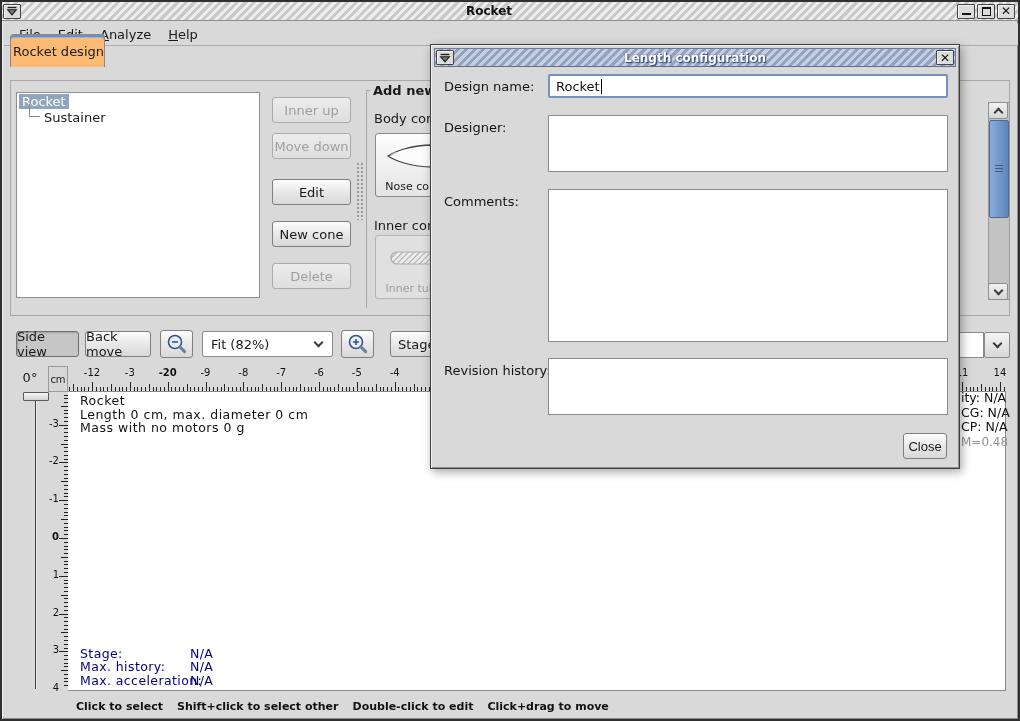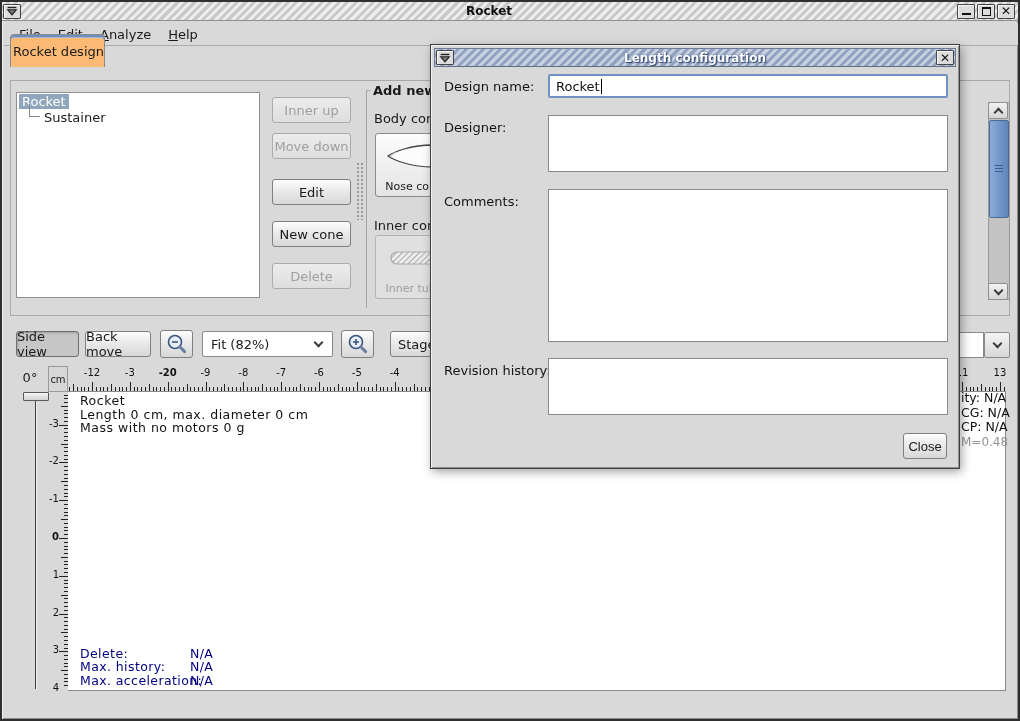--- a/index.html
+++ b/index.html
@@ -499,21 +499,21 @@
       <span class="hlab" style="left: 24.04px;">-12</span>
       <span class="hlab" style="left: 61.87px;">-3</span>
       <span class="hlab rbold" style="left: 99.7px;">-20</span>
       <span class="hlab" style="left: 137.53px;">-9</span>
       <span class="hlab" style="left: 175.36px;">-8</span>
       <span class="hlab" style="left: 213.19px;">-7</span>
       <span class="hlab" style="left: 251.02px;">-6</span>
       <span class="hlab" style="left: 288.85px;">-5</span>
       <span class="hlab" style="left: 326.68px;">-4</span>
       <span class="hlab" style="left: 894.13px;">11</span>
-      <span class="hlab" style="left: 931.96px;">13</span>
+      <span class="hlab" style="left: 931.96px;">14</span>
     </div>
   <div id="vruler" class="abs">
       <div class="vtick" style="top: 2.512px; width: 4px;"></div>
       <div class="vtick" style="top: 6.288px; width: 4px;"></div>
       <div class="vtick" style="top: 10.064px; width: 4px;"></div>
       <div class="vtick" style="top: 13.84px; width: 7px;"></div>
       <div class="vtick" style="top: 17.616px; width: 4px;"></div>
       <div class="vtick" style="top: 21.392px; width: 4px;"></div>
       <div class="vtick" style="top: 25.168px; width: 4px;"></div>
       <div class="vtick" style="top: 28.944px; width: 4px;"></div>
@@ -599,31 +599,37 @@
   <div id="canvas" class="abs"></div>
 
   <div id="rot-label" class="abs">0°</div>
   <div id="rot-handle" class="abs"></div>
   <div id="rot-track" class="abs"></div>
 
   <div id="rocket-info" class="abs">Rocket
 Length 0 cm, max. diameter 0 cm
 Mass with no motors 0 g</div>
   <div id="flight-data" class="abs">
-      <div><span class="fd-label">Delete:</span><span>N/A</span></div>
+      <div><span class="fd-label">Stage:</span><span>N/A</span></div>
       <div><span class="fd-label">Max. history:</span><span>N/A</span></div>
       <div><span class="fd-label">Max. acceleration:</span><span>N/A</span></div>
     </div>
   <div id="stability-box" class="abs">
       <div>ity: N/A</div>
       <div>CG: N/A</div>
       <div>CP: N/A</div>
       <div id="mass-text">M=0.48</div>
     </div>
 
+  <div id="hint-bar" class="abs">
+      <span>Click to select</span>
+      <span>Shift+click to select other</span>
+      <span>Double-click to edit</span>
+      <span>Click+drag to move</span>
+    </div>
 
   <div id="dialog" class="abs">
     <div class="titlebar">
       <div class="tb-btn wmenu">
         <svg width="14" height="12" viewBox="0 0 16 13">
           <line x1="3" y1="2.5" x2="13" y2="2.5" stroke="#222" stroke-width="1.6"></line>
           <polygon points="3,5 13,5 8,11" fill="#777" stroke="#222" stroke-width="1.2"></polygon>
         </svg>
       </div>
       <div class="wtitle">Length configuration</div>

